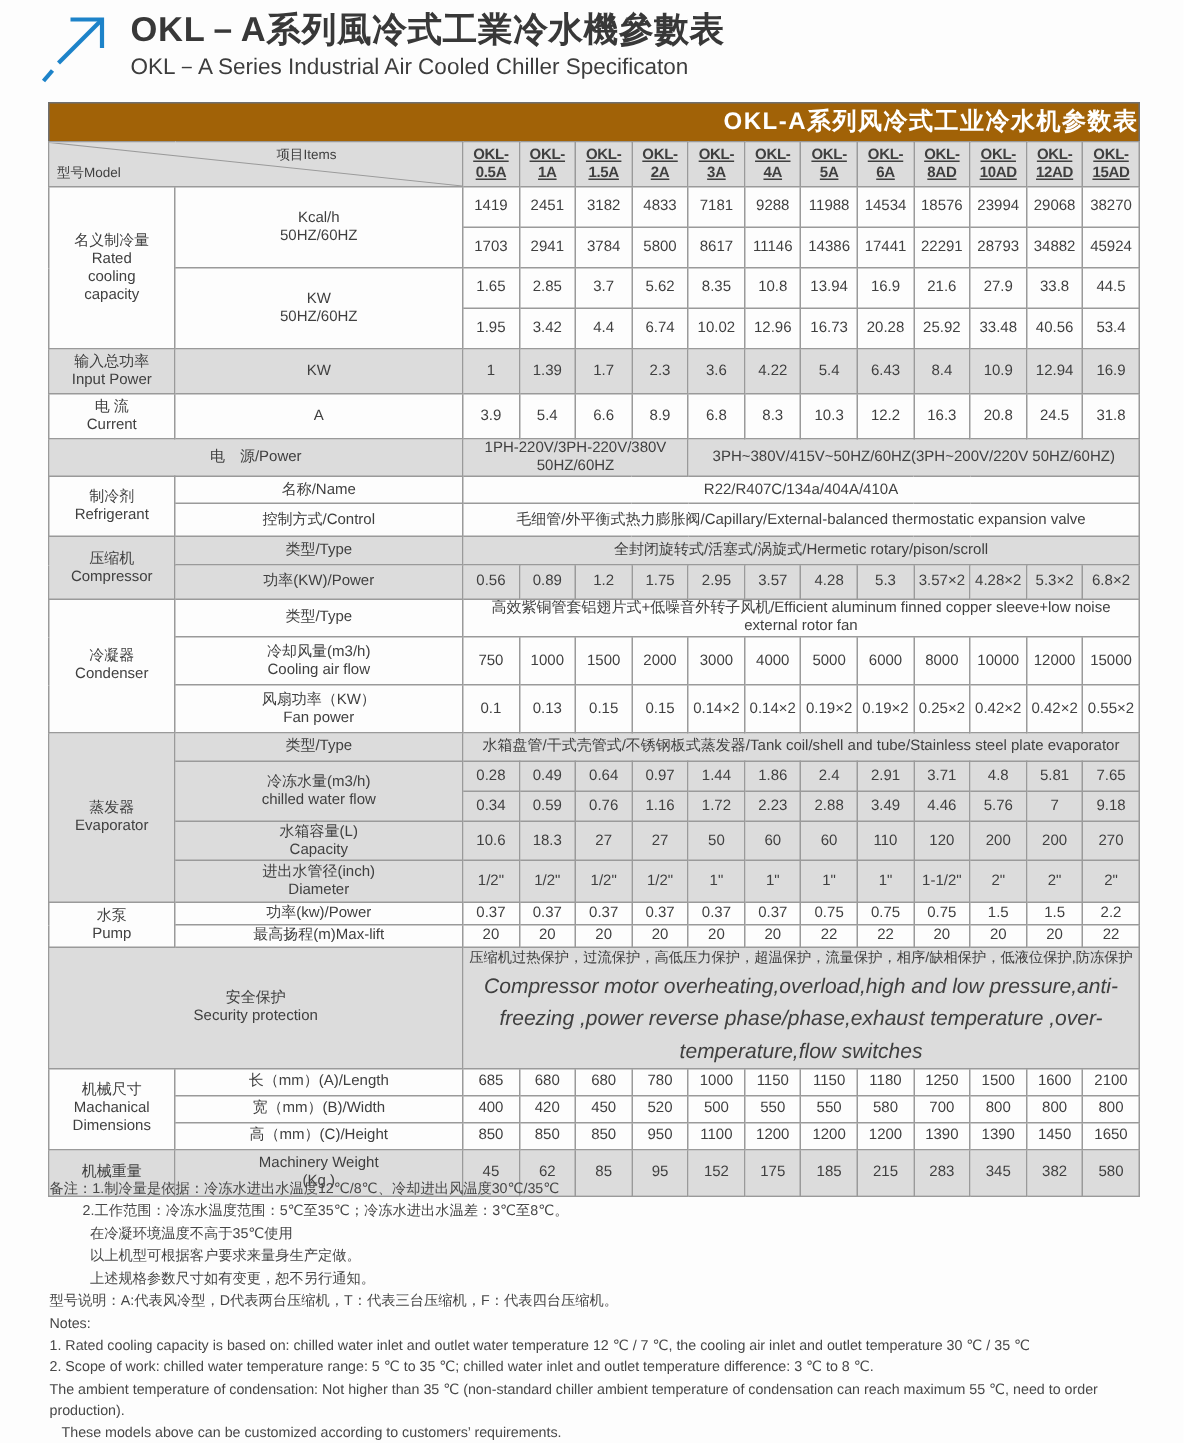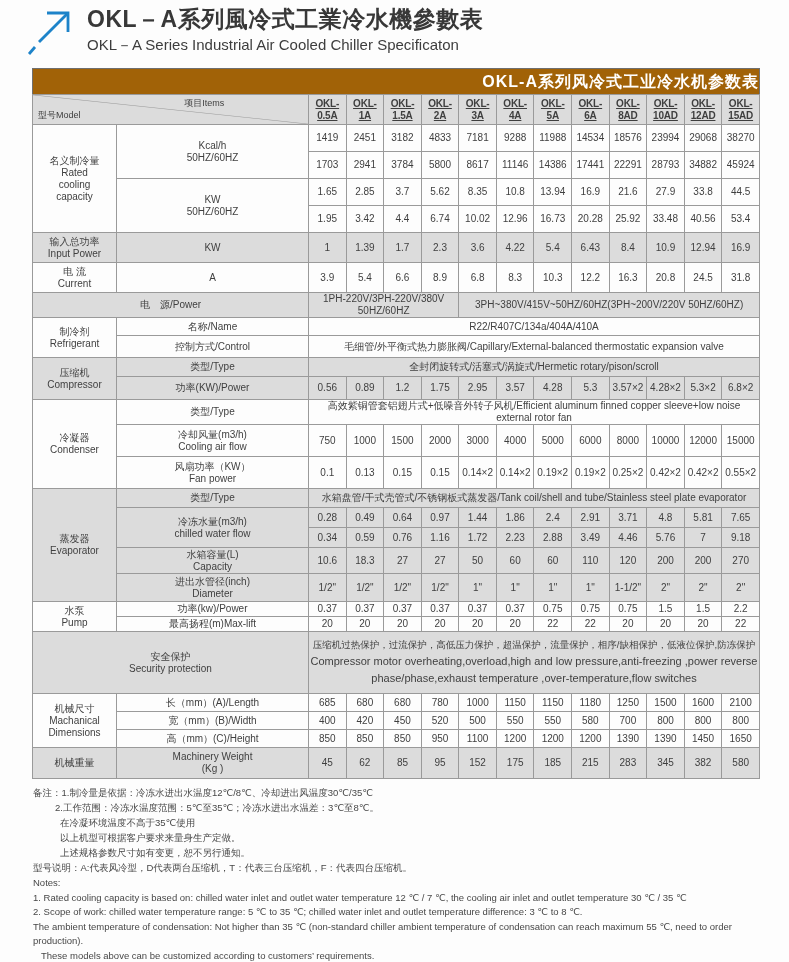--- a/index.html
+++ b/index.html
@@ -42,21 +42,21 @@
   }
   tr.gray td { background:#dcdcdc; }
   tr.sec td { border-top:1.5px solid #787878; }
   td.cat, td.cat2 { font-size:9.5px; white-space:pre-line; line-height:1.3;margin-left:16px; }
   td.sub { font-size:9.5px; white-space:pre-line; line-height:1.3; }
   td.model { font-size:8.5px; letter-spacing:-0.2px; font-weight:600;text-decoration:underline; }
   td.wide { font-size:9.5px; }
   td.val  { font-size:10px; }
   td.leftcell { text-align:left; padding:4px 8px; }
   .sec-zh { font-size:9.5px; line-height:1.55; }
-  .sec-en { font-size:11px; line-height:1.55; }
+  .sec-en { font-size:14px; line-height:1.55;font-style:italic; }
 
   
   td.diag { position:relative; padding:0; }
   td.diag svg { position:absolute; left:0; top:0; width:100%; height:100%; }
   .corner-model { position:absolute; left:5px; bottom:3px; font-size:9px; }
   .corner-items { position:absolute; left:55%; top:3px; font-size:9px; }
 
   
   .notes { position:absolute; left:33px; top:785px; width:732px; color:#474747; }
   .notes-zh div { font-size:9.5px; line-height:15px; }

